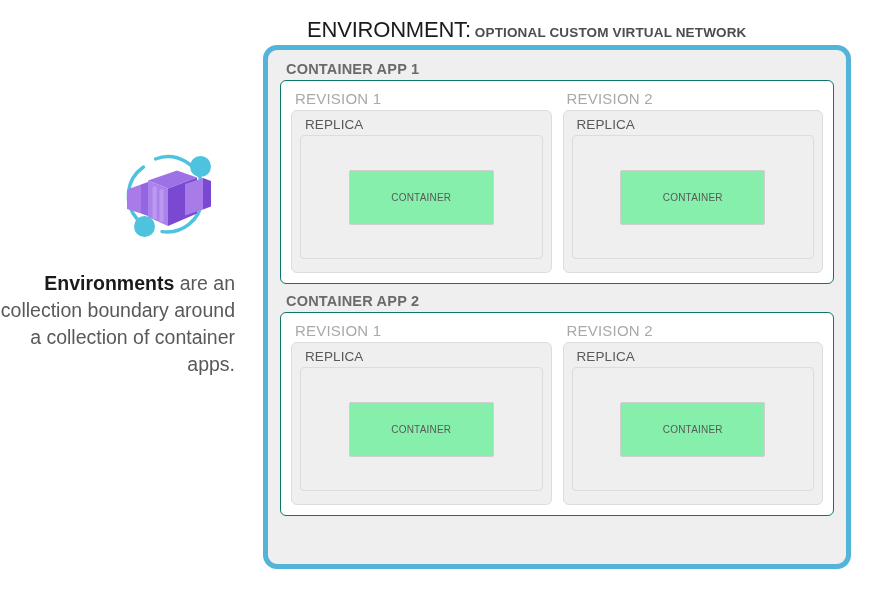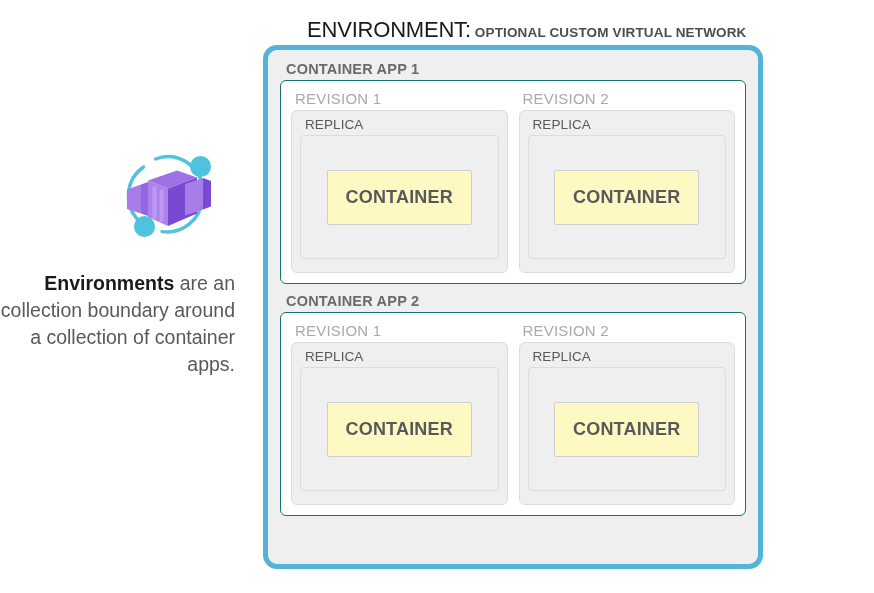--- a/index.html
+++ b/index.html
@@ -72,21 +72,21 @@
     color: #4d4d4d;
     vertical-align: baseline;
     margin-left: 4px;
   }
 
   
   #environment-box {
     position: absolute;
     left: 263px;
     top: 45px;
-    width: 500px;
+    width: 588px;
     height: 524px;
     box-sizing: border-box;
     border: 5px solid #54b3d8;
     border-radius: 14px;
     background: #efefef;
     padding: 11px 12px 12px 12px;
   }
 
   
   .container-app {
@@ -146,32 +146,31 @@
     border: 1px solid #dcdcdc;
     border-radius: 4px;
     height: 122px;
     display: flex;
     align-items: center;
     justify-content: center;
   }
 
   
   .container-box {
-    background: #fef9c3;
+    background: #86efac;
     border: 1px solid #cfcfcf;
     border-radius: 2px;
     width: 143px;
     height: 53px;
     display: flex;
     align-items: center;
     justify-content: center;
-    font-size: 18px;
+    font-size: 10px;
     color: #595959;
     letter-spacing: 0.2px;
-    font-weight: bold;
   }
 </style>
 </head>
 <body>
 
 <div id="left-panel">
 
   <div id="logo-wrap">
     <svg width="105" height="105" viewBox="0 0 105 105">
 

